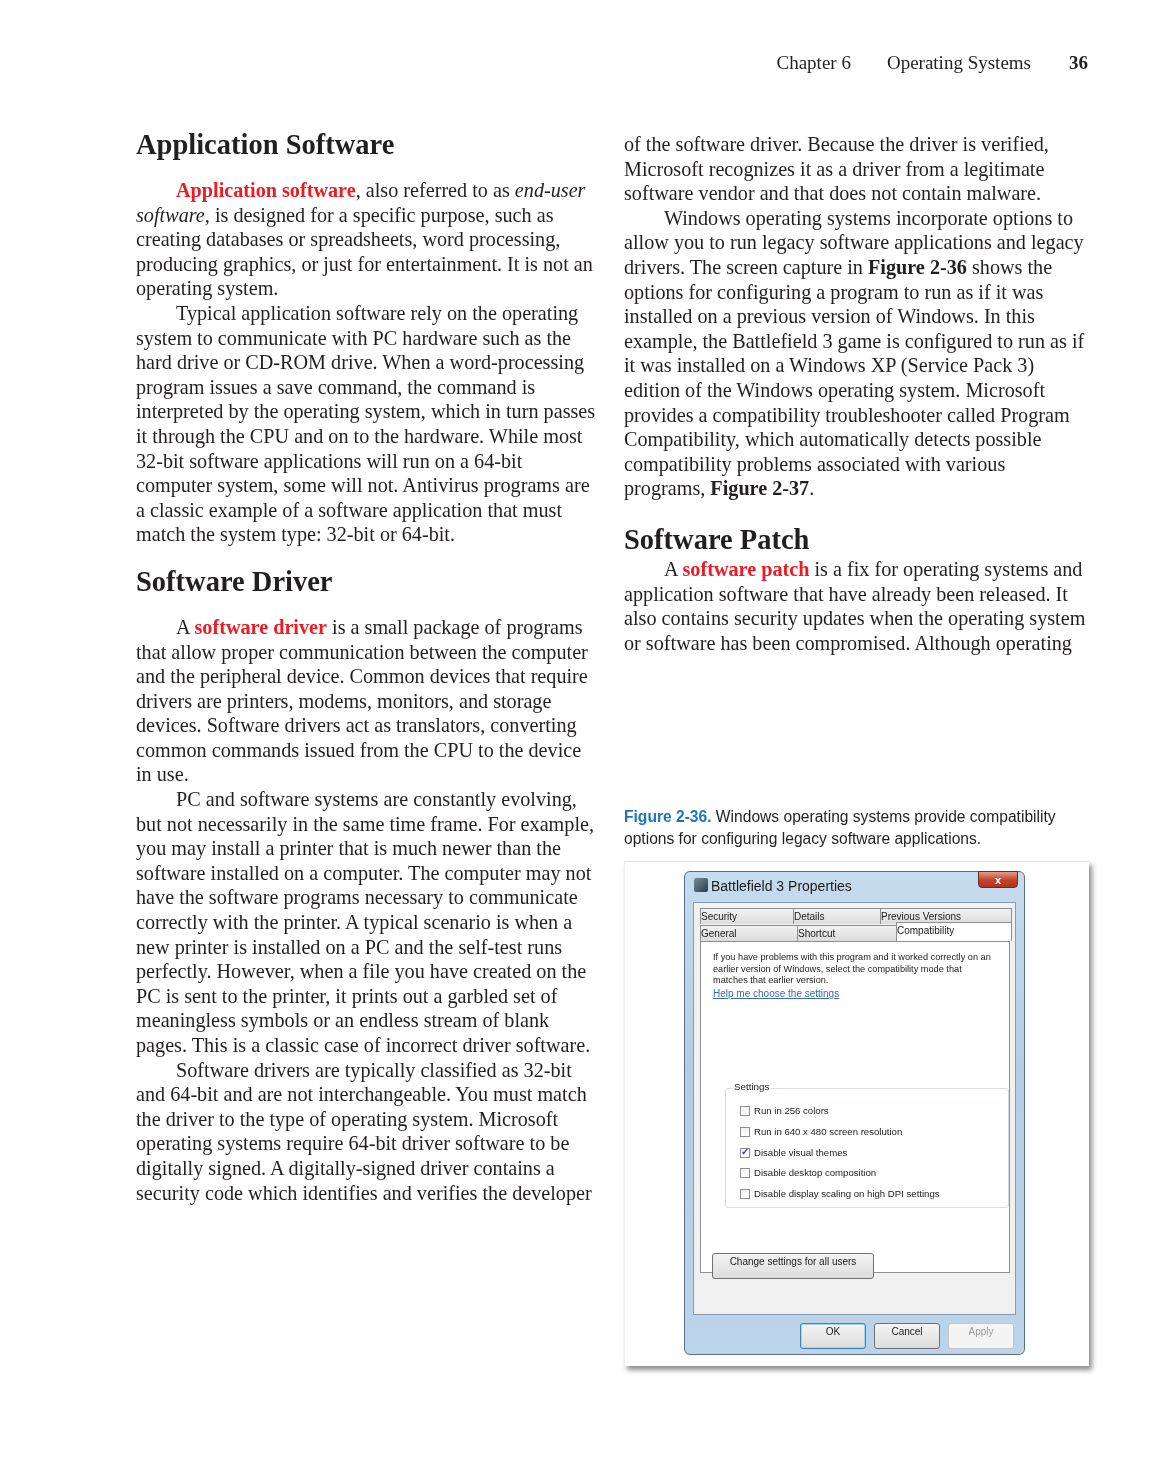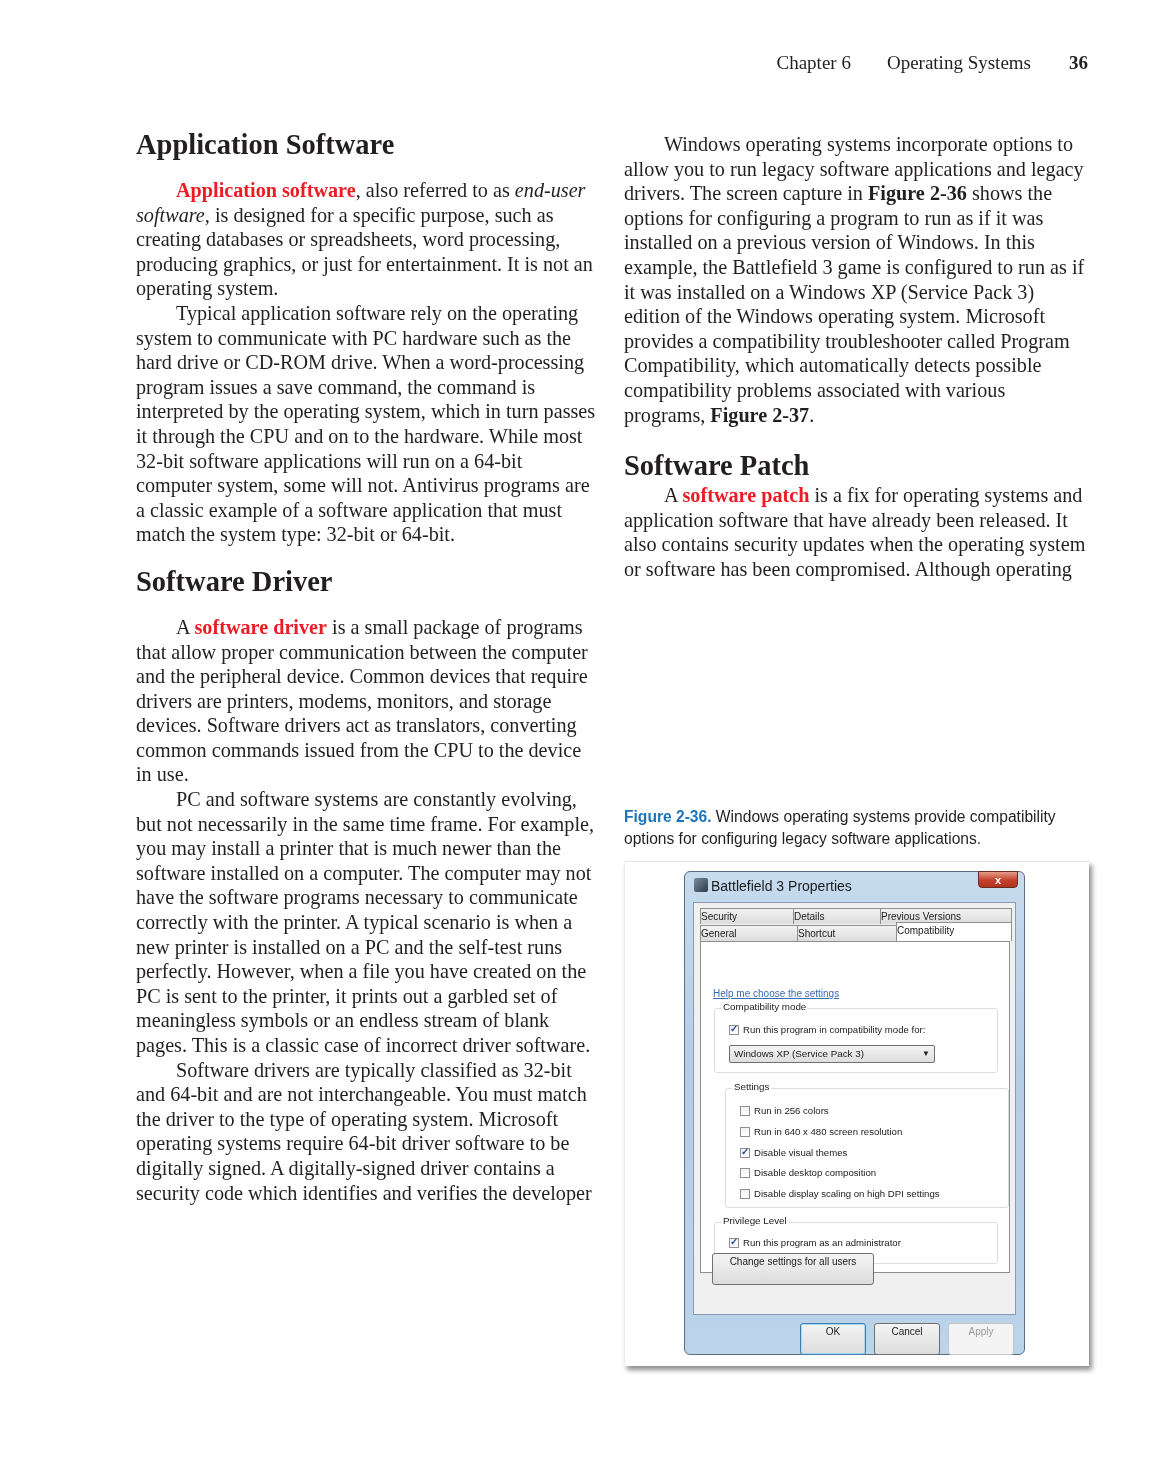--- a/index.html
+++ b/index.html
@@ -44,21 +44,21 @@
 
   .group { position: absolute; left: 13px; width: 284px; border: 1px solid #d9dee4; border-radius: 3px; box-sizing: border-box; }
   .group-label { position: absolute; left: 6px; top: -8px; background: #fff; padding: 0 2px; font-size: 9.8px; color: #1b1b1b; }
   .chk-row { position: absolute; left: 14px; display: flex; align-items: center; font-size: 9.6px; color: #1b1b1b; }
   .chk { width: 10px; height: 10px; border: 1px solid #8f8f8f; background: linear-gradient(#f2f2f2,#fff); box-sizing: border-box; margin-right: 4px; position: relative; }
   .chk.on::after { content: "\2713"; position: absolute; left: 0px; top: -3px; font-size: 10px; color: #2a4a9a; font-weight: bold; }
 
   .combo { position: absolute; left: 14px; top: 36px; width: 206px; height: 18px; border: 1px solid #707070; border-radius: 2px; background: linear-gradient(#f4f4f4,#dedede); box-sizing: border-box; font-size: 9.8px; line-height: 16px; padding-left: 4px; color: #1b1b1b; }
   .combo .arrow { position: absolute; right: 4px; top: 0; font-size: 8px; }
 
-  .btn { position: absolute; height: 32px; border: 1px solid #707070; border-radius: 3px; background: linear-gradient(#f4f4f4, #dcdcdc); box-sizing: border-box; font-size: 10px; text-align: center; line-height: 16px; color: #1b1b1b; }
+  .btn { position: absolute; height: 26px; border: 1px solid #707070; border-radius: 3px; background: linear-gradient(#f4f4f4, #dcdcdc); box-sizing: border-box; font-size: 10px; text-align: center; line-height: 16px; color: #1b1b1b; }
   .btn.default { border-color: #3c7fb1; box-shadow: inset 0 0 0 1px #a7d8f3; }
   .btn.disabled { color: #9a9a9a; border-color: #c5c5c5; background: #f4f4f4; }
 </style>
 </head>
 <body>
 
 <div class="running-head">
   <span class="chap">Chapter 6</span>
   <span class="sect">Operating Systems</span>
   <span class="pnum">36</span>
@@ -69,20 +69,21 @@
   <p class="indent" style="margin-top:16px;"><span class="term">Application software</span><span>, also referred to as </span><span class="ital">end-user software,</span><span> is designed for a specific purpose, such as creating databases or spreadsheets, word processing, producing graphics, or just for entertainment. It is not an operating system.</span></p>
   <p class="indent">Typical application software rely on the operating system to communicate with PC hardware such as the hard drive or CD-ROM drive. When a word-processing program issues a save command, the command is interpreted by the operating system, which in turn passes it through the CPU and on to the hardware. While most 32-bit software applications will run on a 64-bit computer system, some will not. Antivirus programs are a classic example of a software application that must match the system type: 32-bit or 64-bit.</p>
 
   <h2 style="margin-top:18px;">Software Driver</h2>
   <p class="indent" style="margin-top:16px;"><span>A </span><span class="term">software driver</span><span> is a small package of programs that allow proper communication between the computer and the peripheral device. Common devices that require drivers are printers, modems, monitors, and storage devices. Software drivers act as translators, converting common commands issued from the CPU to the device in use.</span></p>
   <p class="indent">PC and software systems are constantly evolving, but not necessarily in the same time frame. For example, you may install a printer that is much newer than the software installed on a computer. The computer may not have the software programs necessary to communicate correctly with the printer. A typical scenario is when a new printer is installed on a PC and the self-test runs perfectly. However, when a file you have created on the PC is sent to the printer, it prints out a garbled set of meaningless symbols or an endless stream of blank pages. This is a classic case of incorrect driver software.</p>
   <p class="indent">Software drivers are typically classified as 32-bit and 64-bit and are not interchangeable. You must match the driver to the type of operating system. Microsoft operating systems require 64-bit driver software to be digitally signed. A digitally-signed driver contains a security code which identifies and verifies the developer</p>
 </div>
 
 <div class="col right">
+  <p>of the software driver. Because the driver is verified, Microsoft recognizes it as a driver from a legitimate software vendor and that does not contain malware.</p>
   <p class="indent"><span>Windows operating systems incorporate options to allow you to run legacy software applications and legacy drivers. The screen capture in </span><span class="bold">Figure 2-36</span><span> shows the options for configuring a program to run as if it was installed on a previous version of Windows. In this example, the Battlefield 3 game is configured to run as if it was installed on a Windows XP (Service Pack 3) edition of the Windows operating system. Microsoft provides a compatibility troubleshooter called Program Compatibility, which automatically detects possible compatibility problems associated with various programs, </span><span class="bold">Figure 2-37</span><span>.</span></p>
 
   <h2 style="margin-top:22px;">Software Patch</h2>
   <p class="indent" style=""><span>A </span><span class="term">software patch</span><span> is a fix for operating systems and application software that have already been released. It also contains security updates when the operating system or software has been compromised. Although operating</span></p>
 </div>
 
 <div class="caption"><span class="fig-label">Figure 2-36.</span><span> Windows operating systems provide compatibility options for configuring legacy software applications.</span></div>
 
 <div class="figure-frame"></div>
 
@@ -97,33 +98,23 @@
       <div class="tab" style="width:88px;">Details</div>
       <div class="tab" style="width:132px;">Previous Versions</div>
     </div>
     <div class="tabs-row r2">
       <div class="tab" style="width:98px;">General</div>
       <div class="tab" style="width:100px;">Shortcut</div>
       <div class="tab active" style="width:116px;">Compatibility</div>
     </div>
 
     <div class="tab-panel">
+      <div class="intro">If you have problems with this program and it worked correctly on an earlier version of Windows, select the compatibility mode that matches that earlier version.</div>
       <div class="help-link">Help me choose the settings</div>
 
-      <div class="group" style="top:66px; height:65px;">
-        <span class="group-label">Compatibility mode</span>
-        <div class="chk-row" style="top:15px;">
-          <span class="chk on"></span>
-          <span>Run this program in compatibility mode for:</span>
-        </div>
-        <div class="combo">
-          <span>Windows XP (Service Pack 3)</span>
-          <span class="arrow">▼</span>
-        </div>
-      </div>
 
       <div class="group" style="top:146px; height:120px;margin-left:11px;">
         <span class="group-label">Settings</span>
         <div class="chk-row" style="top:16px;">
           <span class="chk"></span>
           <span>Run in 256 colors</span>
         </div>
         <div class="chk-row" style="top:37px;">
           <span class="chk"></span>
           <span>Run in 640 x 480 screen resolution</span>
@@ -135,27 +126,20 @@
         <div class="chk-row" style="top:78px;">
           <span class="chk"></span>
           <span>Disable desktop composition</span>
         </div>
         <div class="chk-row" style="top:99px;">
           <span class="chk"></span>
           <span>Disable display scaling on high DPI settings</span>
         </div>
       </div>
 
-      <div class="group" style="top:280px; height:42px;">
-        <span class="group-label">Privilege Level</span>
-        <div class="chk-row" style="top:14px;">
-          <span class="chk on"></span>
-          <span>Run this program as an administrator</span>
-        </div>
-      </div>
     </div>
 
     <div class="btn" style="left:18px; top:350px; width:162px;">Change settings for all users</div>
   </div>
 
   <div class="btn default" style="left:115px; top:451px; width:66px;">OK</div>
   <div class="btn" style="left:189px; top:451px; width:66px;">Cancel</div>
   <div class="btn disabled" style="left:263px; top:451px; width:66px;">Apply</div>
 </div>
 

